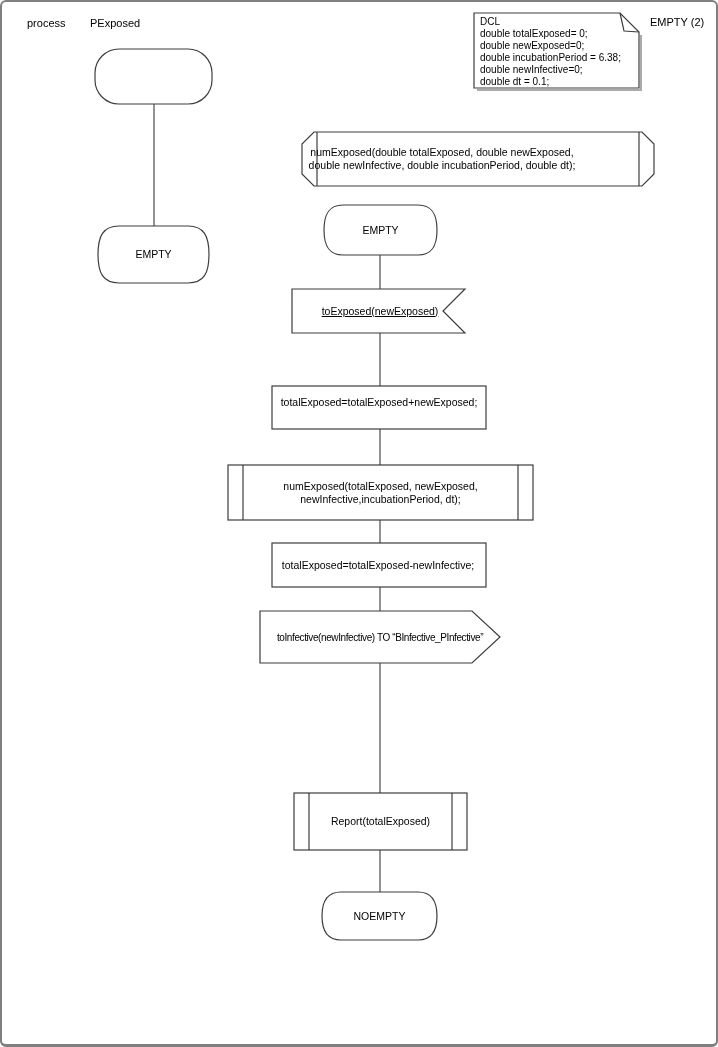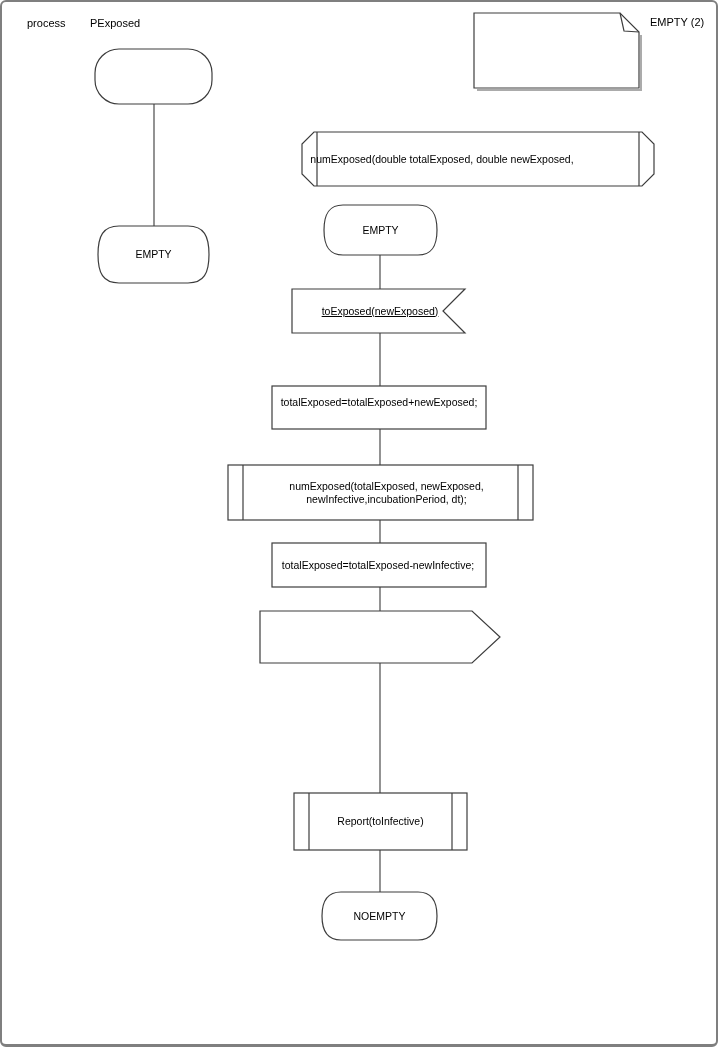--- a/index.html
+++ b/index.html
@@ -80,38 +80,48 @@
       <line x1="450" y1="791" x2="450" y2="848"></line>
 
       <path d="M 339,890 H 416 C 430,890 435,899 435,914 C 435,929 430,938 416,938 H 339 C 325,938 320,929 320,914 C 320,899 325,890 339,890 Z"></path>
     </g>
   </svg>
 
   <div class="hdr bold" style="left:25px; top:15px;">process</div>
   <div class="hdr" style="left:88px; top:15px;text-align:center;">PExposed</div>
   <div class="hdr" style="left:648px; top:14px;">EMPTY (2)</div>
 
+  <div class="dcl">
+    <div>DCL</div>
+    <div>double totalExposed= 0;</div>
+    <div>double newExposed=0;</div>
+    <div>double incubationPeriod = 6.38;</div>
+    <div>double newInfective=0;</div>
+    <div>double dt = 0.1;</div>
+  </div>
 
   <div class="label" style="left:300px; top:130px; width:280px; height:54px;">
     <div>numExposed(double totalExposed, double newExposed,</div>
+    <div>double newInfective, double incubationPeriod, double dt);</div>
   </div>
 
   <div class="label" style="left:96px; top:224px; width:111px; height:57px;">EMPTY</div>
 
   <div class="label" style="left:322px; top:203px; width:113px; height:50px;">EMPTY</div>
 
   <div class="label" style="left:278px; top:287px; width:200px; height:44px;text-decoration:underline;">toExposed(newExposed)</div>
 
   <div class="label" style="left:270px; top:384px; width:214px; height:32px;">totalExposed=totalExposed+newExposed;</div>
 
-  <div class="label" style="left:241px; top:463px; width:275px; height:55px;margin-left:6px;">
+  <div class="label" style="left:241px; top:463px; width:275px; height:55px;">
     <div>numExposed(totalExposed, newExposed,</div>
     <div>newInfective,incubationPeriod, dt);</div>
   </div>
 
   <div class="label" style="left:270px; top:541px; width:212px; height:44px;">totalExposed=totalExposed-newInfective;</div>
 
+  <div class="label out-label" style="left:256px; top:609px; width:244px; height:52px;">toInfective(newInfective) TO “BInfective_PInfective”</div>
 
-  <div class="label" style="left:307px; top:791px; width:143px; height:57px;">Report(toInfective)</div>
+  <div class="label" style="left:307px; top:791px; width:143px; height:57px;">Report(totalExposed)</div>
 
   <div class="label" style="left:320px; top:890px; width:115px; height:48px;border-radius:14px;">NOEMPTY</div>
 
 </div>
 
 </body></html>

